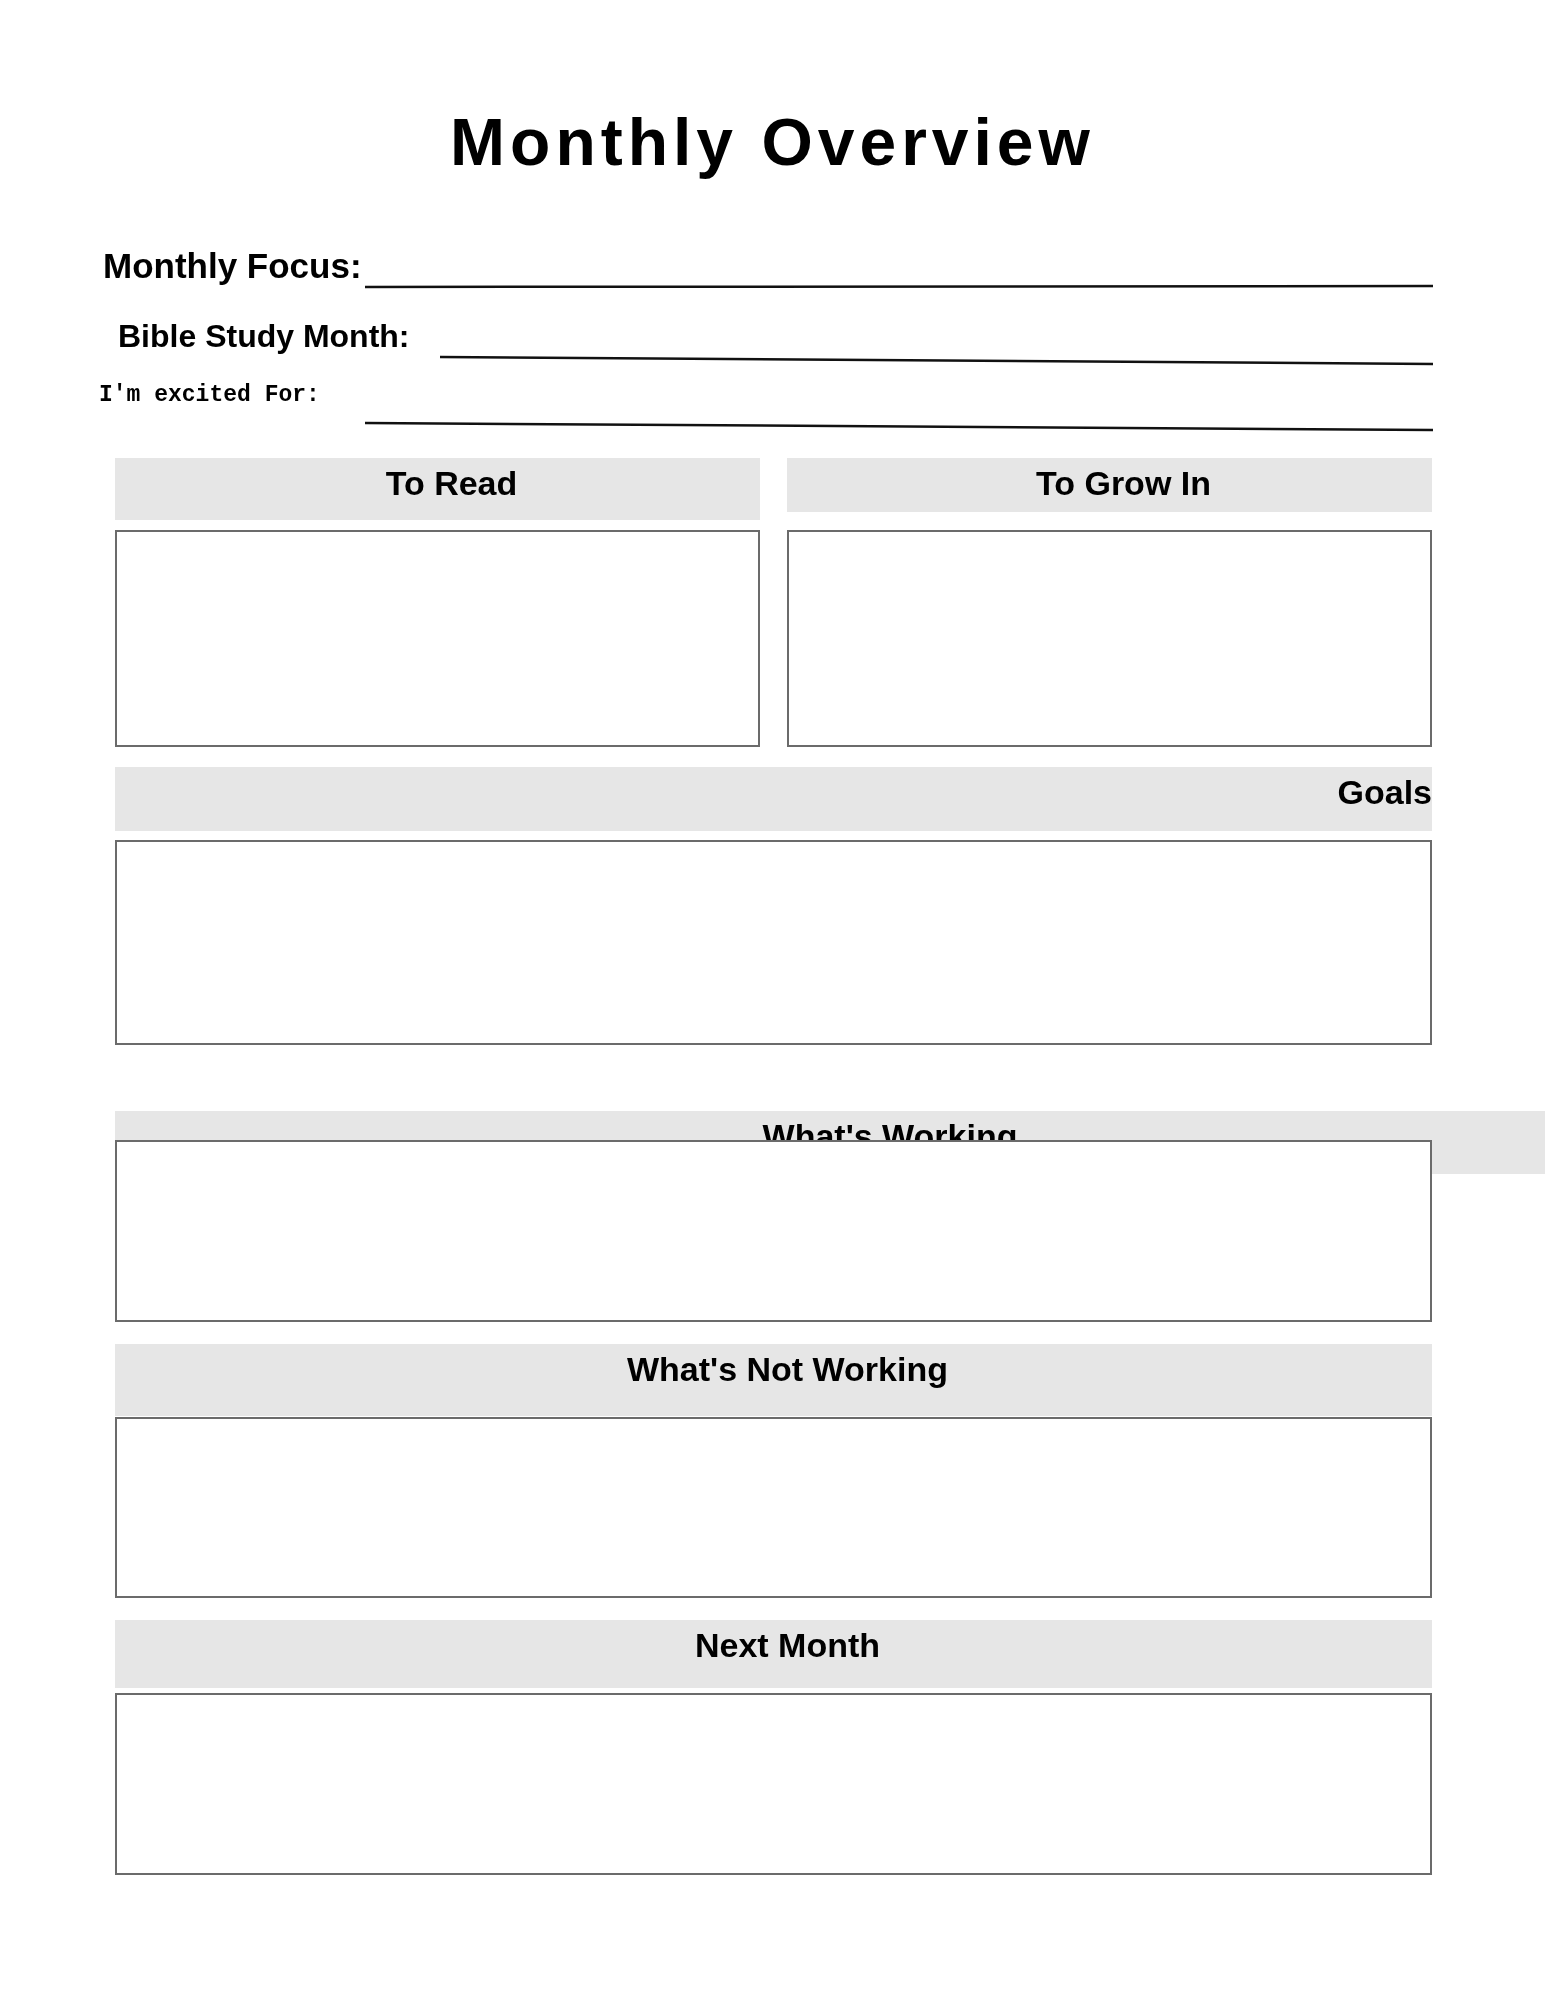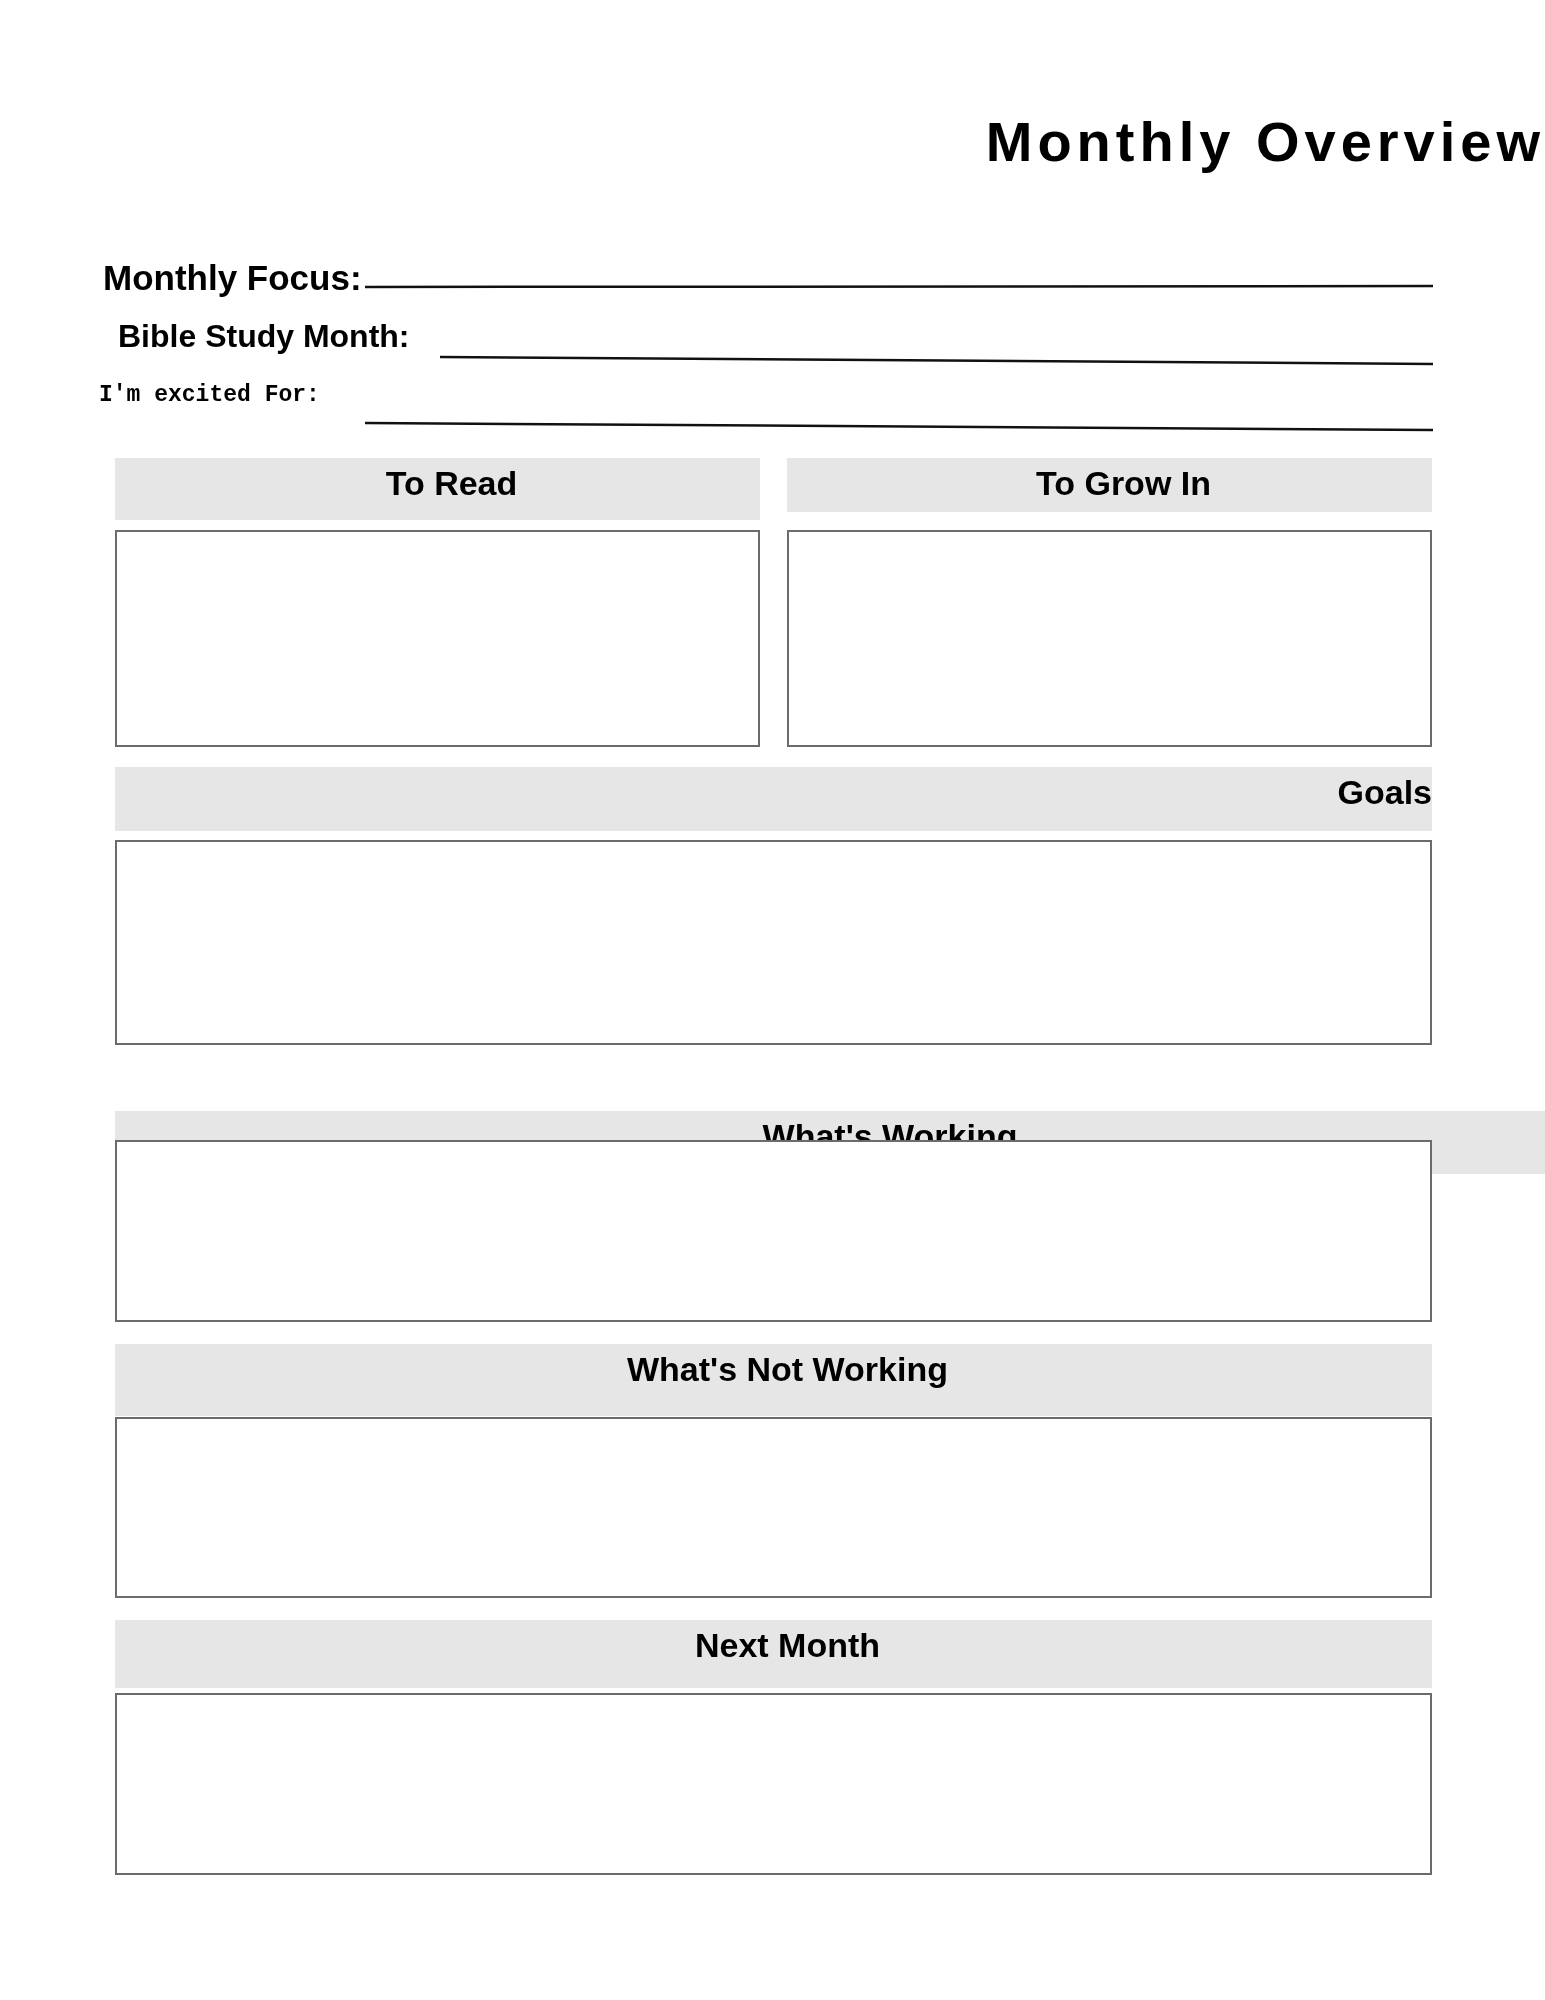--- a/index.html
+++ b/index.html
@@ -1,33 +1,33 @@
 <!DOCTYPE html>
 <html><head>
   <meta charset="utf-8">
   <style>
     html, body { margin: 0; padding: 0; background: #ffffff; }
     body { width: 1545px; height: 2000px; position: relative; overflow: hidden;
            font-family: "Liberation Sans", sans-serif; color: #000; }
     .abs { position: absolute; }
-    .title { left: 0; width: 1545px; top: 92px; text-align: right;
-             font-size: 56px; font-weight: bold; letter-spacing: 5px; line-height: 100px; }
+    .title { left: 0; width: 1545px; top: 92px; text-align: center;
+             font-size: 66px; font-weight: bold; letter-spacing: 5px; line-height: 100px; }
     .field-label { font-weight: bold; white-space: nowrap; line-height: 1; }
     .lines { left: 0; top: 0; width: 1545px; height: 460px; pointer-events: none; }
     .hdr { background: #e6e6e6; text-align: center; font-weight: bold;
            font-size: 34px; display: flex; align-items: flex-start; justify-content: center;
            box-sizing: border-box; padding-top: 6px; padding-left: 28px; }
     .box { border: 2px solid #6b6b6b; box-sizing: border-box; background: #fff; }
   </style>
 </head>
 <body>
 
 <div class="abs title">Monthly Overview</div>
 
-<div class="abs field-label" style="left:103px; top:260px; font-size:35px;">Monthly Focus:</div>
+<div class="abs field-label" style="left:103px; top:248px; font-size:35px;">Monthly Focus:</div>
 <div class="abs field-label" style="left:118px; top:320px; font-size:32px;">Bible Study Month:</div>
 <div class="abs field-label" style="left:99px; top:384px; font-size:23px;font-family:Liberation Mono, monospace;">I'm excited For:</div>
 
 <svg class="abs lines" width="1545" height="460">
   <line x1="365" y1="287" x2="1433" y2="286" stroke="#111" stroke-width="2.5"></line>
   <line x1="440" y1="357" x2="1433" y2="364" stroke="#111" stroke-width="2.5"></line>
   <line x1="365" y1="423" x2="1433" y2="430" stroke="#111" stroke-width="2.5"></line>
 </svg>
 
 <div class="abs hdr" style="left:115px; top:458px; width:645px; height:62px;">

